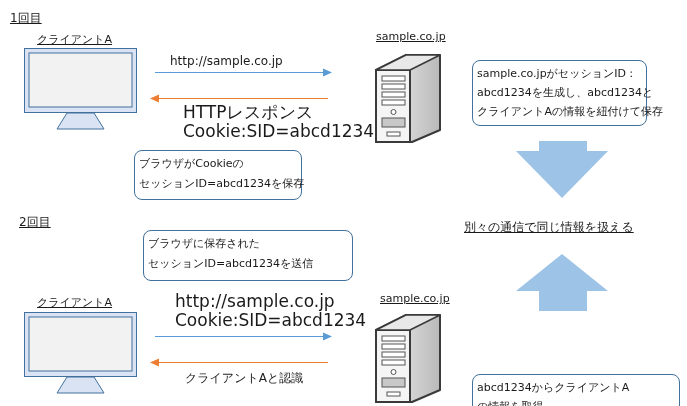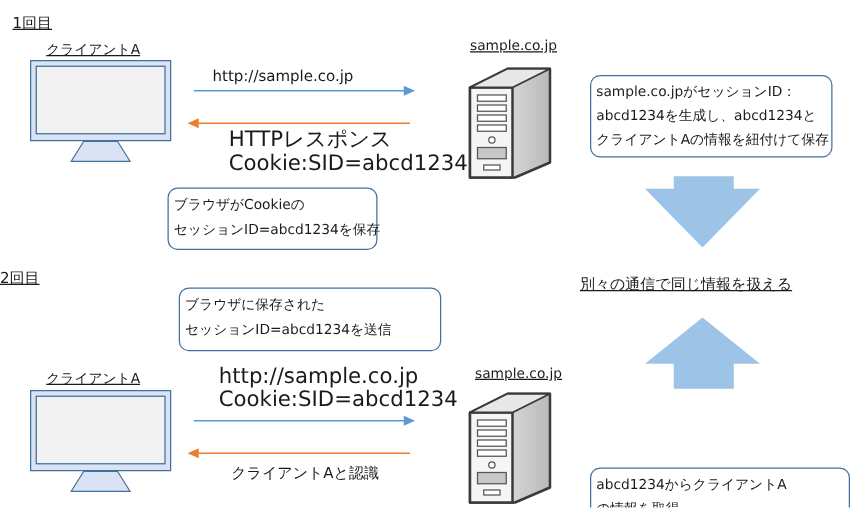--- a/index.html
+++ b/index.html
@@ -55,37 +55,37 @@
   <path d="M6,18 L36,3 L70,3 L40,18 Z" fill="#e8e8e8" stroke="#3a3a3a" stroke-width="1.5" stroke-linejoin="round"></path>
   <rect x="12" y="24" width="23" height="5" fill="#fff" stroke="#555" stroke-width="1"></rect>
   <rect x="12" y="32" width="23" height="5" fill="#fff" stroke="#555" stroke-width="1"></rect>
   <rect x="12" y="40" width="23" height="5" fill="#fff" stroke="#555" stroke-width="1"></rect>
   <rect x="12" y="48" width="23" height="5" fill="#fff" stroke="#555" stroke-width="1"></rect>
   <circle cx="23.5" cy="60" r="2.5" fill="#fff" stroke="#555" stroke-width="1"></circle>
   <rect x="12" y="66" width="23" height="9" fill="#c8c8c8" stroke="#555" stroke-width="1"></rect>
   <rect x="17" y="80" width="13" height="4" fill="#fff" stroke="#555" stroke-width="1"></rect>
 </svg>
 
-<div class="box" style="left:472px;top:60px;width:194px;height:66px;line-height:19px;">
+<div class="box" style="left:472px;top:60px;width:175px;height:66px;line-height:19px;">
   <div>sample.co.jpがセッションID：</div>
   <div>abcd1234を生成し、abcd1234と</div>
   <div>クライアントAの情報を紐付けて保存</div>
 </div>
 
 <svg style="left:516px;top:141px;" width="94" height="58">
   <polygon points="23,0 71,0 71,10 92,10 46,57 0,10 23,10" fill="#9dc3e6"></polygon>
 </svg>
 
 <div class="abs lbl" style="left:464px;top:219px;font-size:12px;">別々の通信で同じ情報を扱える</div>
 
 <svg style="left:516px;top:254px;" width="94" height="58">
   <polygon points="46,0 92,37 71,37 71,57 23,57 23,37 0,37" fill="#9dc3e6"></polygon>
 </svg>
 
-<div class="abs lbl" style="left:0;top:214px;font-size:12px;text-align:right;">2回目</div>
+<div class="abs lbl" style="left:19px;top:214px;font-size:12px;text-align:right;">2回目</div>
 
 <div class="box" style="left:143px;top:230px;width:210px;height:51px;">
   <div>ブラウザに保存された</div>
   <div>セッションID=abcd1234を送信</div>
 </div>
 
 <div class="abs lbl" style="left:37px;top:295px;">クライアントA</div>
 
 <svg style="left:24px;top:312px;" width="114" height="82">
   <rect x="0.5" y="0.5" width="112" height="64" fill="#dae3f3" stroke="#41719c" stroke-width="1"></rect>

